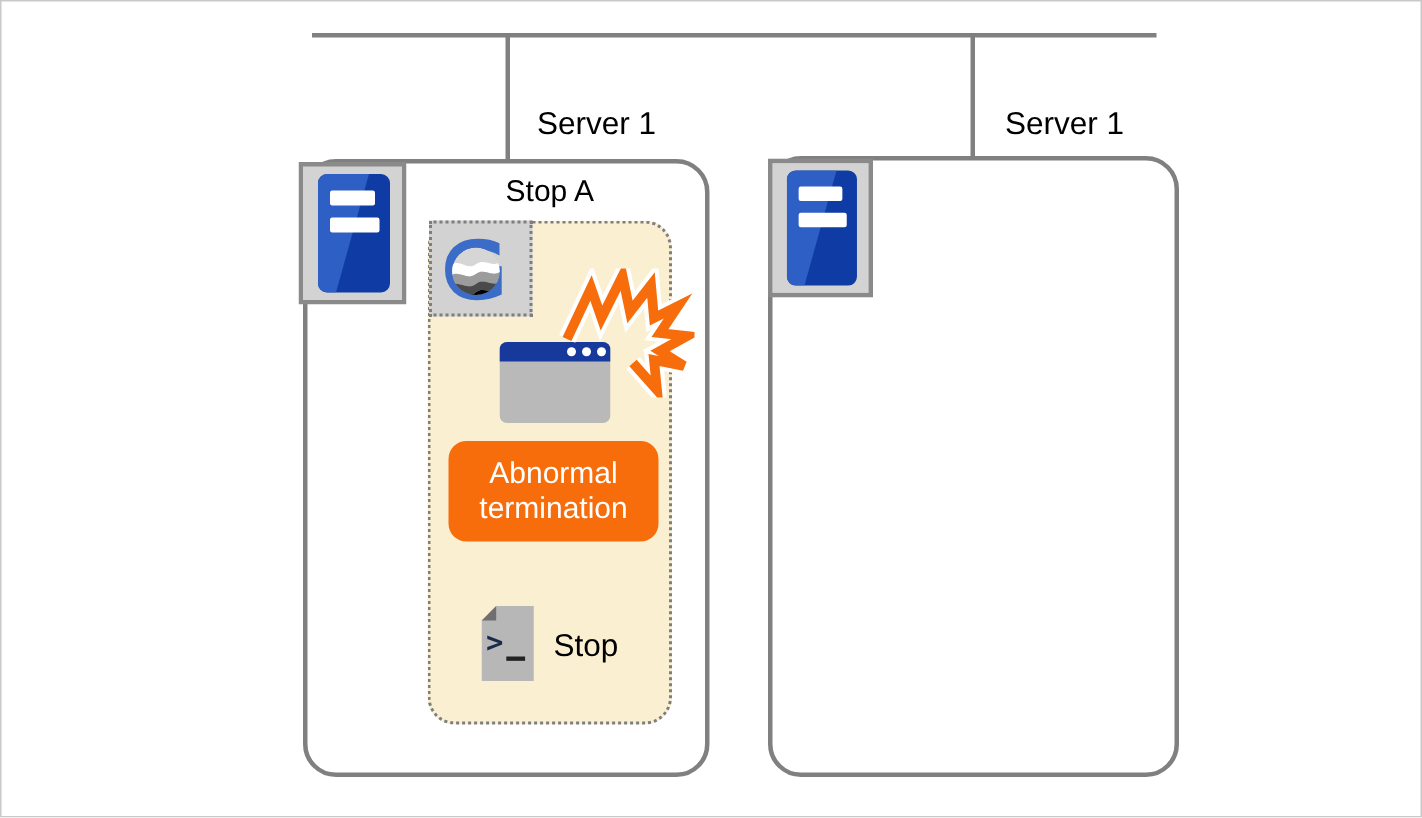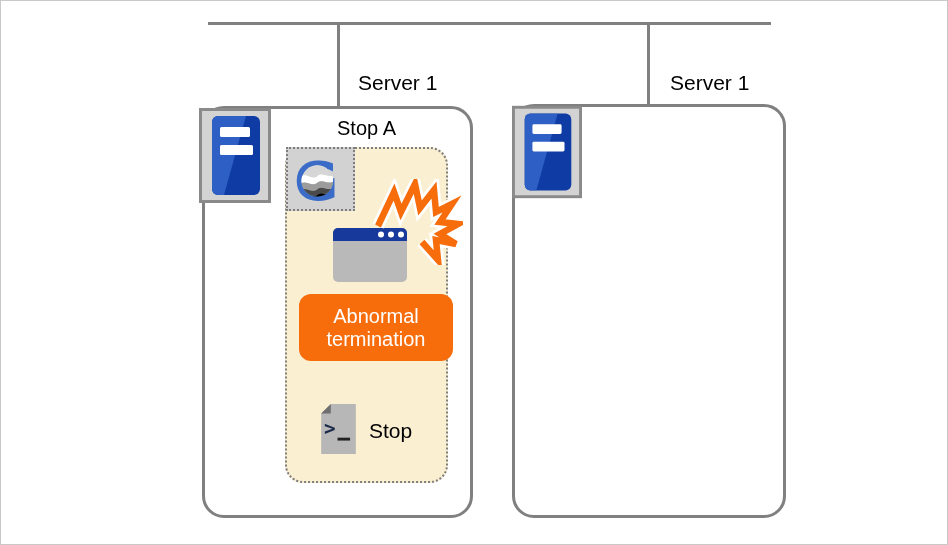--- a/index.html
+++ b/index.html
@@ -29,21 +29,21 @@
   }
   .group-label{left:284px;top:116px;width:163px;text-align:center;font-size:20px;line-height:23px;}
   
   .gbox{
     left:285px;top:146px;width:69px;height:64px;box-sizing:border-box;
     background:#d2d2d2;border:2px dotted #7e7e7e;
     display:flex;align-items:center;justify-content:center;
   }
   
   .badge{
-    left:298px;top:293px;width:154px;height:67px;box-sizing:border-box;
+    left:298px;top:293px;width:140px;height:67px;box-sizing:border-box;
     background:#F76C0B;border-radius:12px;color:#ffffff;
     font-size:20px;line-height:23px;text-align:center;
     display:flex;align-items:center;justify-content:center;padding:4px 8px;
   }
   .stop-label{left:368px;top:417px;font-size:21px;line-height:25px;}
   svg{display:block;}
 </style>
 </head>
 <body>
 

